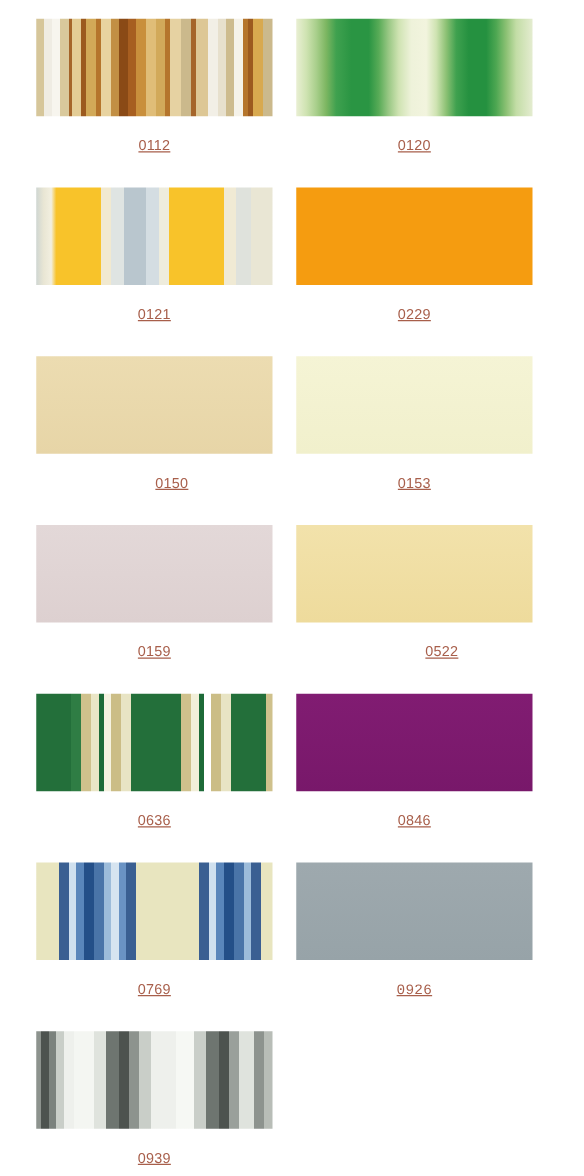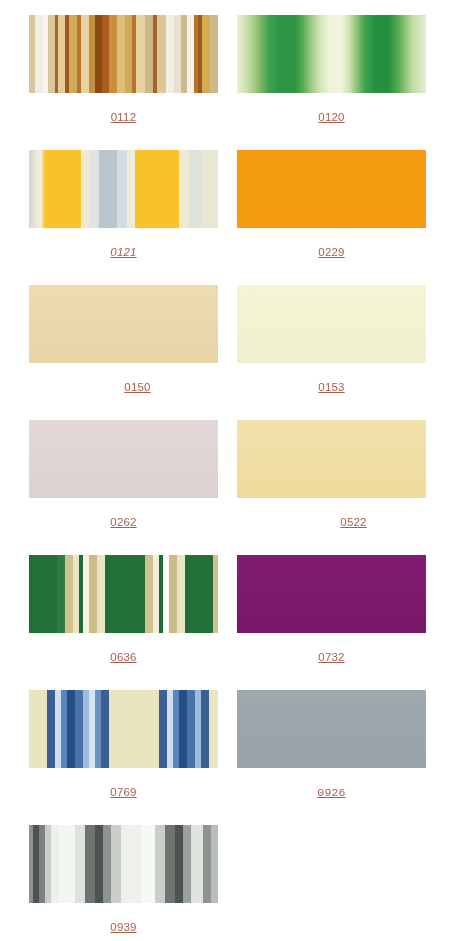--- a/index.html
+++ b/index.html
@@ -56,49 +56,49 @@
     <div class="swatch-cell">
       <div class="swatch-tile" style="background-image: linear-gradient(90deg, rgb(214, 198, 154) 0px, rgb(214, 198, 154) 6px, rgb(239, 236, 227) 6px, rgb(239, 236, 227) 13px, rgb(247, 245, 238) 13px, rgb(247, 245, 238) 19px, rgb(217, 201, 156) 19px, rgb(217, 201, 156) 26px, rgb(165, 101, 42) 26px, rgb(165, 101, 42) 29px, rgb(227, 204, 149) 29px, rgb(227, 204, 149) 36px, rgb(156, 90, 31) 36px, rgb(156, 90, 31) 40px, rgb(210, 169, 88) 40px, rgb(210, 169, 88) 48px, rgb(181, 117, 44) 48px, rgb(181, 117, 44) 52px, rgb(232, 211, 160) 52px, rgb(232, 211, 160) 60px, rgb(194, 143, 68) 60px, rgb(194, 143, 68) 66px, rgb(138, 74, 22) 66px, rgb(138, 74, 22) 73px, rgb(167, 94, 32) 73px, rgb(167, 94, 32) 80px, rgb(201, 143, 60) 80px, rgb(201, 143, 60) 88px, rgb(224, 189, 120) 88px, rgb(224, 189, 120) 96px, rgb(210, 169, 90) 96px, rgb(210, 169, 90) 103px, rgb(181, 117, 44) 103px, rgb(181, 117, 44) 107px, rgb(230, 210, 162) 107px, rgb(230, 210, 162) 116px, rgb(203, 185, 140) 116px, rgb(203, 185, 140) 124px, rgb(165, 101, 42) 124px, rgb(165, 101, 42) 128px, rgb(221, 199, 149) 128px, rgb(221, 199, 149) 137px, rgb(242, 239, 230) 137px, rgb(242, 239, 230) 145px, rgb(231, 224, 205) 145px, rgb(231, 224, 205) 152px, rgb(205, 187, 142) 152px, rgb(205, 187, 142) 158px, rgb(245, 242, 233) 158px, rgb(245, 242, 233) 165px, rgb(181, 117, 44) 165px, rgb(181, 117, 44) 169px, rgb(156, 90, 31) 169px, rgb(156, 90, 31) 173px, rgb(216, 169, 79) 173px, rgb(216, 169, 79) 181px, rgb(203, 185, 140) 181px, rgb(203, 185, 140) 189px);"></div>
       <div class="swatch-label-wrap"><a class="swatch-label" style="color: rgb(168, 95, 75);">0112</a></div>
     </div>
     <div class="swatch-cell">
       <div class="swatch-tile" style="background-image: linear-gradient(90deg, rgb(233, 239, 211) 0px, rgb(207, 227, 178) 8px, rgb(169, 207, 140) 16px, rgb(124, 182, 97) 24px, rgb(63, 161, 79) 32px, rgb(42, 149, 67) 44px, rgb(42, 149, 67) 58px, rgb(88, 171, 87) 66px, rgb(154, 200, 133) 74px, rgb(207, 227, 178) 82px, rgb(238, 242, 218) 92px, rgb(242, 244, 222) 104px, rgb(207, 227, 178) 112px, rgb(140, 193, 116) 120px, rgb(63, 161, 79) 128px, rgb(37, 145, 64) 138px, rgb(37, 145, 64) 152px, rgb(78, 167, 82) 160px, rgb(140, 193, 116) 168px, rgb(195, 221, 166) 176px, rgb(228, 236, 208) 189px);"></div>
       <div class="swatch-label-wrap"><a class="swatch-label" style="color: rgb(168, 95, 75);">0120</a></div>
     </div>
     <div class="swatch-cell">
       <div class="swatch-tile" style="background-image: linear-gradient(90deg, rgb(207, 214, 210) 0px, rgb(233, 230, 212) 6px, rgb(242, 239, 224) 12px, rgb(248, 195, 42) 16px, rgb(248, 195, 42) 52px, rgb(241, 233, 208) 52px, rgb(241, 233, 208) 60px, rgb(223, 228, 226) 60px, rgb(223, 228, 226) 70px, rgb(185, 198, 206) 70px, rgb(185, 198, 206) 88px, rgb(212, 221, 226) 88px, rgb(212, 221, 226) 98px, rgb(238, 236, 220) 98px, rgb(238, 236, 220) 106px, rgb(248, 195, 42) 106px, rgb(248, 195, 42) 150px, rgb(240, 234, 212) 150px, rgb(240, 234, 212) 160px, rgb(223, 226, 220) 160px, rgb(223, 226, 220) 172px, rgb(233, 230, 212) 172px, rgb(233, 230, 212) 189px);"></div>
-      <div class="swatch-label-wrap"><a class="swatch-label" style="color: rgb(168, 95, 75); font-style: italic;">0121</a></div>
+      <div class="swatch-label-wrap"><a class="swatch-label" style="color: rgb(168, 95, 75);">0121</a></div>
     </div>
     <div class="swatch-cell">
       <div class="swatch-tile" style="background-image: linear-gradient(rgb(245, 156, 16) 0%, rgb(245, 156, 16) 100%);"></div>
       <div class="swatch-label-wrap"><a class="swatch-label" style="color: rgb(168, 95, 75);">0229</a></div>
     </div>
     <div class="swatch-cell">
       <div class="swatch-tile" style="background-image: linear-gradient(rgb(236, 220, 177) 0%, rgb(231, 213, 167) 100%);"></div>
       <div class="swatch-label-wrap"><a class="swatch-label" style="color: rgb(168, 95, 75); margin-left: 28px;">0150</a></div>
     </div>
     <div class="swatch-cell">
       <div class="swatch-tile" style="background-image: linear-gradient(rgb(245, 244, 213) 0%, rgb(241, 240, 204) 100%);"></div>
       <div class="swatch-label-wrap"><a class="swatch-label" style="color: rgb(168, 95, 75);">0153</a></div>
     </div>
     <div class="swatch-cell">
       <div class="swatch-tile" style="background-image: linear-gradient(rgb(227, 216, 216) 0%, rgb(221, 208, 208) 100%);"></div>
-      <div class="swatch-label-wrap"><a class="swatch-label" style="color: rgb(168, 95, 75);">0262</a></div>
+      <div class="swatch-label-wrap"><a class="swatch-label" style="color: rgb(168, 95, 75);">0159</a></div>
     </div>
     <div class="swatch-cell">
       <div class="swatch-tile" style="background-image: linear-gradient(rgb(242, 226, 171) 0%, rgb(238, 219, 156) 100%);"></div>
       <div class="swatch-label-wrap"><a class="swatch-label" style="color: rgb(168, 95, 75); margin-left: 44px;">0522</a></div>
     </div>
     <div class="swatch-cell">
       <div class="swatch-tile" style="background-image: linear-gradient(90deg, rgb(35, 111, 58) 0px, rgb(35, 111, 58) 28px, rgb(47, 125, 68) 28px, rgb(47, 125, 68) 36px, rgb(207, 193, 140) 36px, rgb(207, 193, 140) 44px, rgb(234, 230, 198) 44px, rgb(234, 230, 198) 50px, rgb(29, 107, 56) 50px, rgb(29, 107, 56) 54px, rgb(245, 242, 224) 54px, rgb(245, 242, 224) 60px, rgb(203, 189, 134) 60px, rgb(203, 189, 134) 68px, rgb(232, 228, 196) 68px, rgb(232, 228, 196) 76px, rgb(35, 111, 58) 76px, rgb(35, 111, 58) 116px, rgb(207, 193, 140) 116px, rgb(207, 193, 140) 124px, rgb(242, 239, 217) 124px, rgb(242, 239, 217) 130px, rgb(29, 107, 56) 130px, rgb(29, 107, 56) 134px, rgb(255, 255, 255) 134px, rgb(255, 255, 255) 140px, rgb(203, 189, 134) 140px, rgb(203, 189, 134) 148px, rgb(232, 228, 196) 148px, rgb(232, 228, 196) 156px, rgb(35, 111, 58) 156px, rgb(35, 111, 58) 184px, rgb(207, 193, 140) 184px, rgb(207, 193, 140) 189px);"></div>
       <div class="swatch-label-wrap"><a class="swatch-label" style="color: rgb(168, 95, 75);">0636</a></div>
     </div>
     <div class="swatch-cell">
       <div class="swatch-tile" style="background-image: linear-gradient(rgb(129, 28, 114) 0%, rgb(120, 24, 106) 100%);"></div>
-      <div class="swatch-label-wrap"><a class="swatch-label" style="color: rgb(168, 95, 75);">0732</a></div>
+      <div class="swatch-label-wrap"><a class="swatch-label" style="color: rgb(168, 95, 75);">0846</a></div>
     </div>
     <div class="swatch-cell">
       <div class="swatch-tile" style="background-image: linear-gradient(90deg, rgb(232, 229, 191) 0px, rgb(232, 229, 191) 18px, rgb(58, 95, 146) 18px, rgb(58, 95, 146) 26px, rgb(207, 224, 239) 26px, rgb(207, 224, 239) 32px, rgb(90, 134, 187) 32px, rgb(90, 134, 187) 38px, rgb(36, 79, 136) 38px, rgb(36, 79, 136) 46px, rgb(74, 116, 168) 46px, rgb(74, 116, 168) 54px, rgb(157, 188, 218) 54px, rgb(157, 188, 218) 60px, rgb(214, 228, 240) 60px, rgb(214, 228, 240) 66px, rgb(106, 147, 196) 66px, rgb(106, 147, 196) 72px, rgb(58, 95, 146) 72px, rgb(58, 95, 146) 80px, rgb(232, 229, 191) 80px, rgb(232, 229, 191) 130px, rgb(58, 95, 146) 130px, rgb(58, 95, 146) 138px, rgb(207, 224, 239) 138px, rgb(207, 224, 239) 144px, rgb(90, 134, 187) 144px, rgb(90, 134, 187) 150px, rgb(36, 79, 136) 150px, rgb(36, 79, 136) 158px, rgb(74, 116, 168) 158px, rgb(74, 116, 168) 166px, rgb(157, 188, 218) 166px, rgb(157, 188, 218) 172px, rgb(58, 95, 146) 172px, rgb(58, 95, 146) 180px, rgb(232, 229, 191) 180px, rgb(232, 229, 191) 189px);"></div>
       <div class="swatch-label-wrap"><a class="swatch-label" style="color: rgb(168, 95, 75);">0769</a></div>
     </div>
     <div class="swatch-cell">
       <div class="swatch-tile" style="background-image: linear-gradient(rgb(158, 169, 174) 0%, rgb(151, 163, 168) 100%);"></div>
       <div class="swatch-label-wrap"><a class="swatch-label" style="color: rgb(168, 95, 75); font-family: Liberation Mono, monospace;">0926</a></div>
     </div>
     <div class="swatch-cell">

